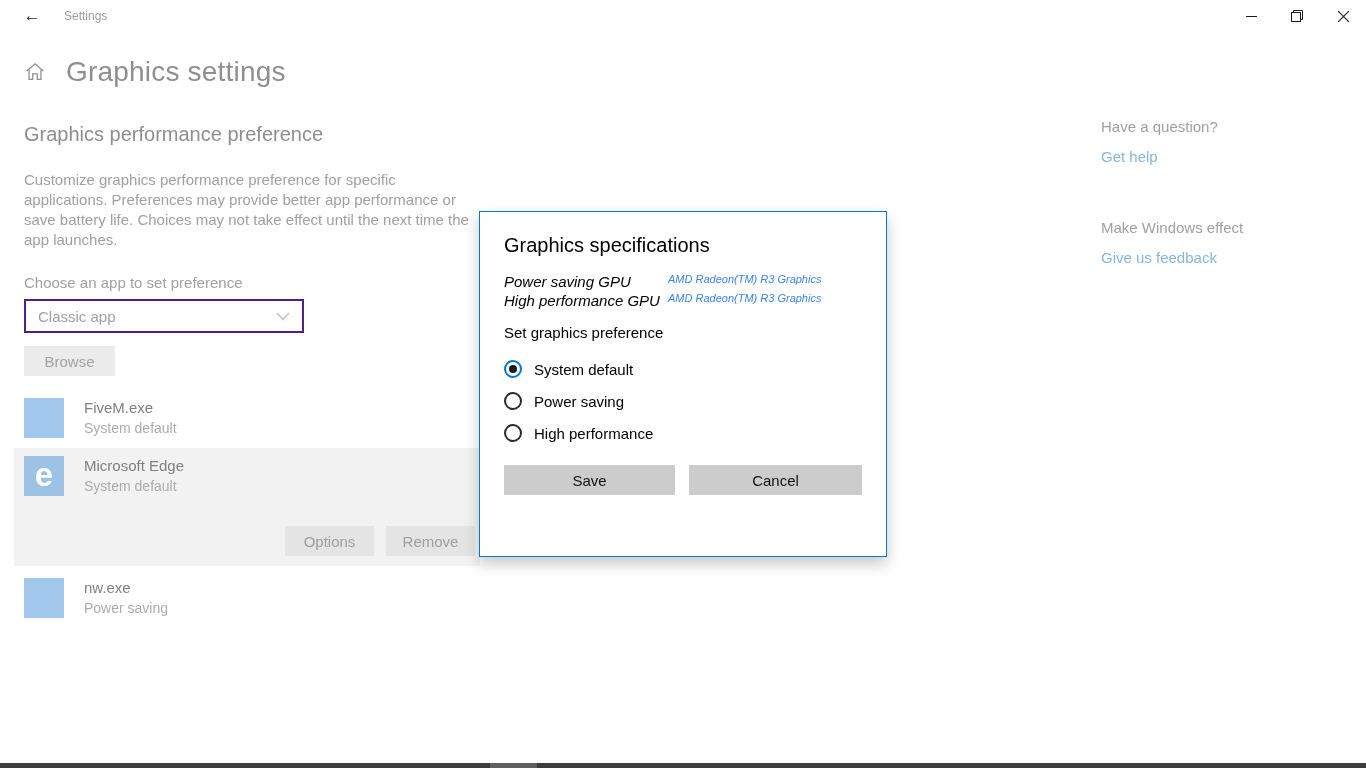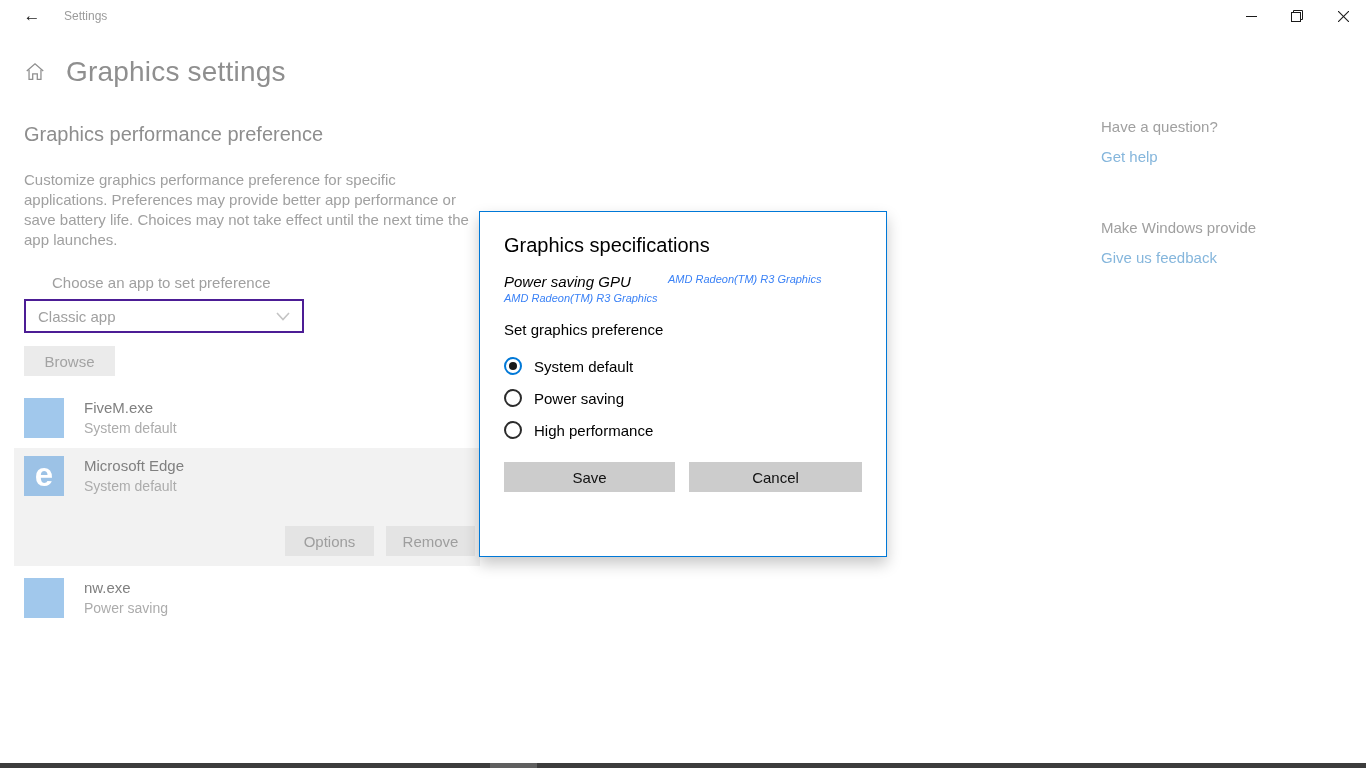--- a/index.html
+++ b/index.html
@@ -23,21 +23,21 @@
   .win-btn svg { display:block; }
 
   
   .page-header { position:absolute; left:24px; top:56px; display:flex; align-items:center; }
   .home-icon { width:22px; height:22px; margin-right:20px; }
   .page-title { font-size:28px; font-weight:300; color:#8f8f8f; letter-spacing:0.2px; }
 
   
   .section-heading { position:absolute; left:24px; top:123px; font-size:20px; font-weight:400; color:#8e8e8e; }
   .description { position:absolute; left:24px; top:170px; width:452px; font-size:15px; line-height:20px; color:#a0a0a0; }
-  .choose-label { position:absolute; left:24px; top:274px; font-size:15px; color:#a0a0a0;margin-left:28px; }
+  .choose-label { position:absolute; left:24px; top:274px; font-size:15px; color:#a0a0a0; }
   .app-type-select { position:absolute; left:24px; top:299px; width:280px; height:34px;
                      border:2px solid #4c1d95; background:#fff; display:flex; align-items:center;
                      padding:0 12px; cursor:default; }
   .app-type-value { font-size:15px; color:#a0a0a0; flex:1; }
   .select-chevron { width:14px; height:9px; }
   .browse-btn { position:absolute; left:24px; top:346px; width:91px; height:30px; background:#ebebeb;
                 border:none; font-size:15px; color:#a3a3a3; font-family:inherit; cursor:default; }
 
   
   .app-list { position:absolute; left:14px; top:388px; width:466px; }
@@ -172,34 +172,35 @@
     </div>
   </div>
 
 </div>
 
 <aside class="sidebar">
   <div class="sb-heading">Have a question?</div>
   <div class="sb-gap-sm"></div>
   <div class="sb-link">Get help</div>
   <div class="sb-gap-lg"></div>
-  <div class="sb-heading">Make Windows provide</div>
+  <div class="sb-heading">Make Windows effect</div>
   <div class="sb-gap-sm"></div>
   <div class="sb-link">Give us feedback</div>
 </aside>
 
 <div class="dialog">
   <div class="dialog-title">Graphics specifications</div>
 
   <div class="spec-table">
     <div class="spec-row">
       <div class="spec-label">Power saving GPU</div>
       <div class="spec-value">AMD Radeon(TM) R3 Graphics</div>
     </div>
     <div class="spec-row">
+      <div class="spec-label">High performance GPU</div>
       <div class="spec-value">AMD Radeon(TM) R3 Graphics</div>
     </div>
   </div>
 
   <div class="pref-label">Set graphics preference</div>
 
   <div class="radio-group">
     <div class="radio-row">
       <span class="radio selected">
           <span class="dot"></span>

